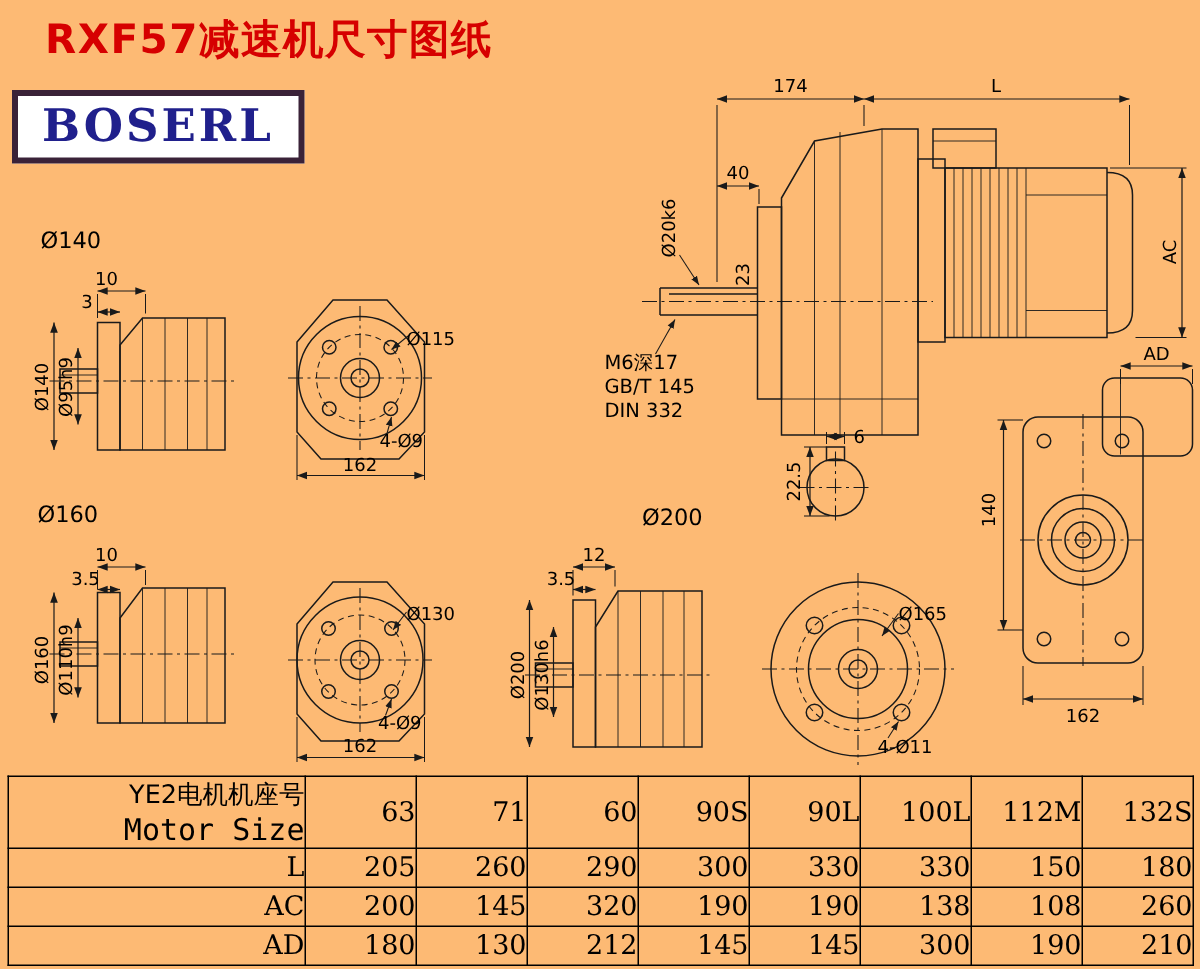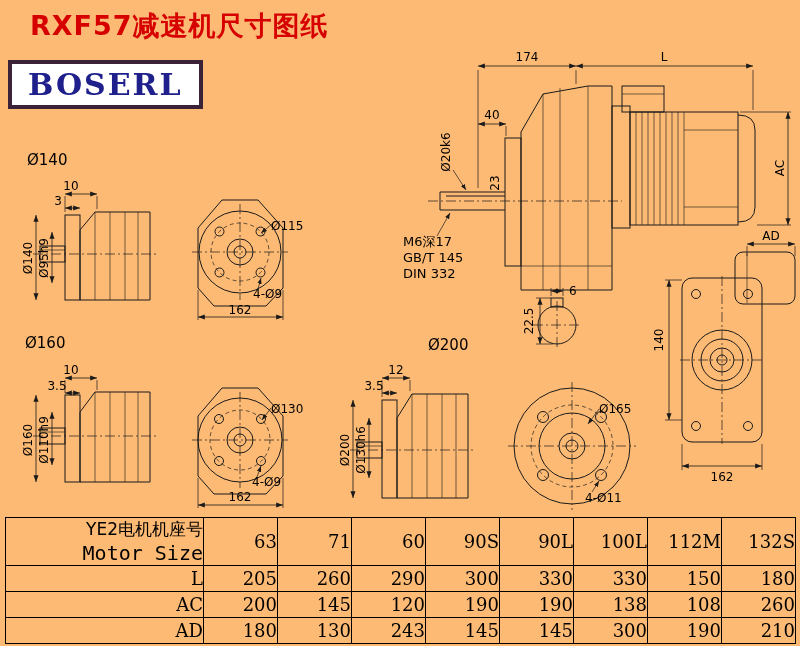--- a/index.html
+++ b/index.html
@@ -303,32 +303,32 @@
       <td>300</td>
       <td>330</td>
       <td>330</td>
       <td>150</td>
       <td>180</td>
     </tr>
     <tr>
       <td>AC</td>
       <td>200</td>
       <td>145</td>
-      <td>120</td>
+      <td>320</td>
       <td>190</td>
       <td>190</td>
       <td>138</td>
       <td>108</td>
       <td>260</td>
     </tr>
     <tr>
       <td>AD</td>
       <td>180</td>
       <td>130</td>
-      <td>243</td>
+      <td>212</td>
       <td>145</td>
       <td>145</td>
       <td>300</td>
       <td>190</td>
       <td>210</td>
     </tr>
   </tbody>
     </table>
 
 </div>

